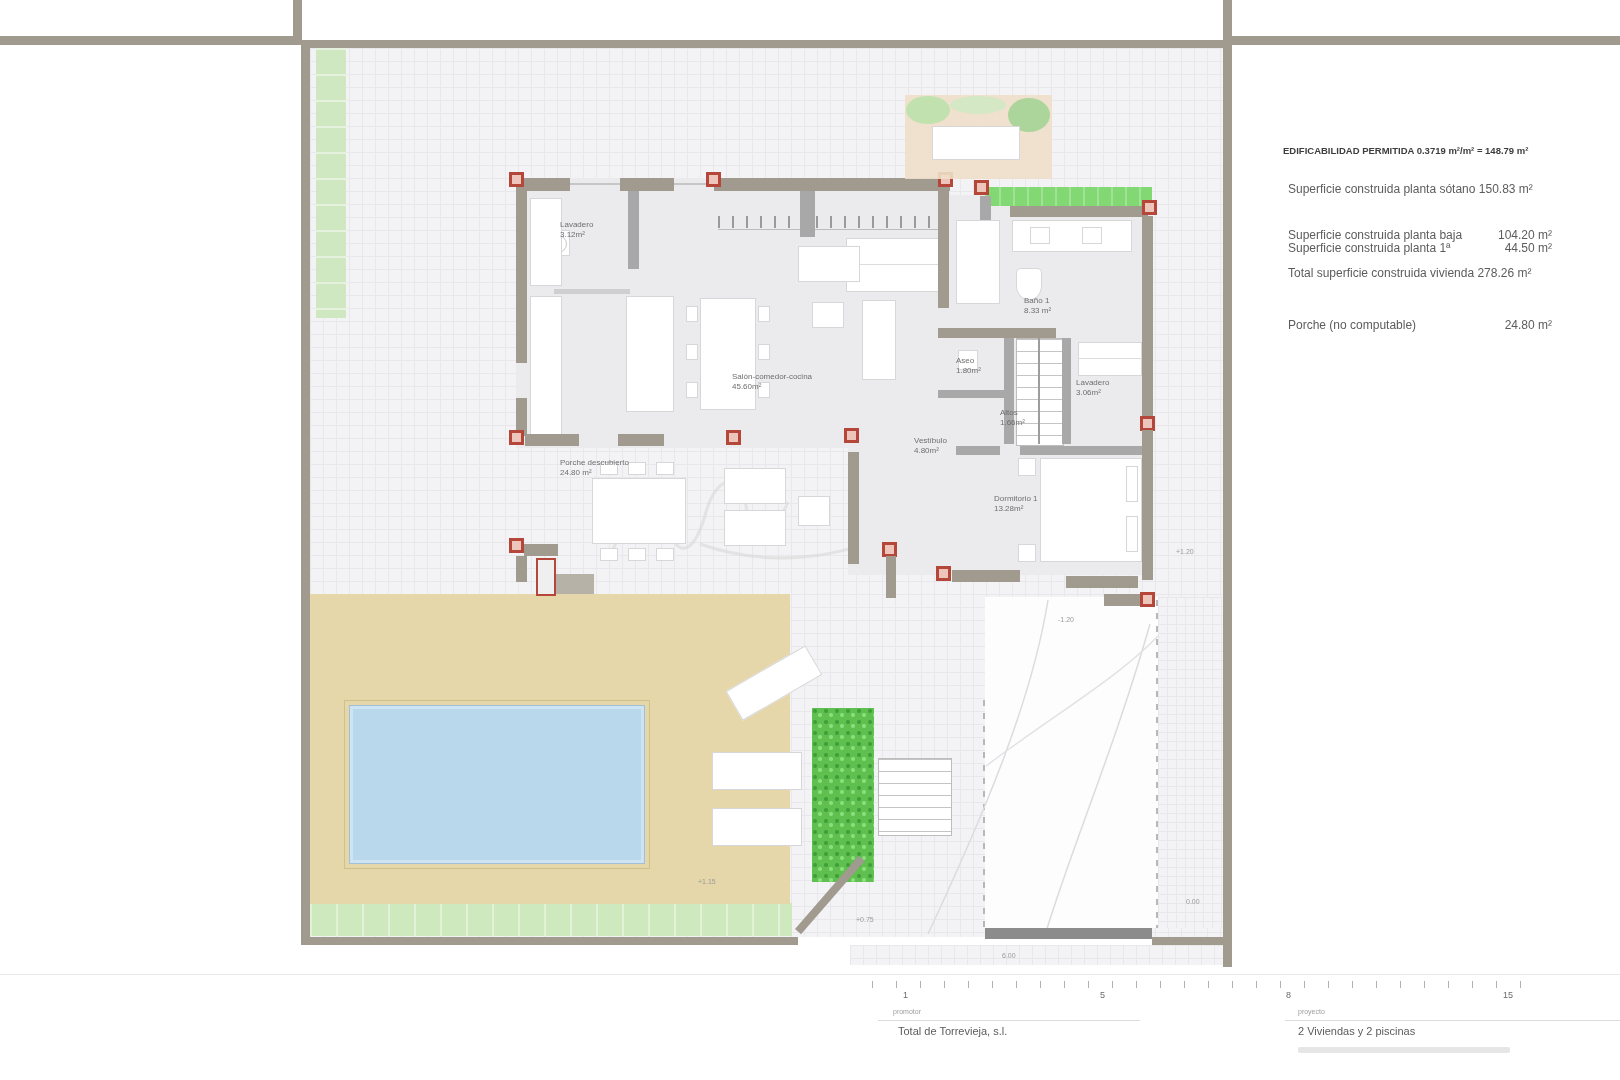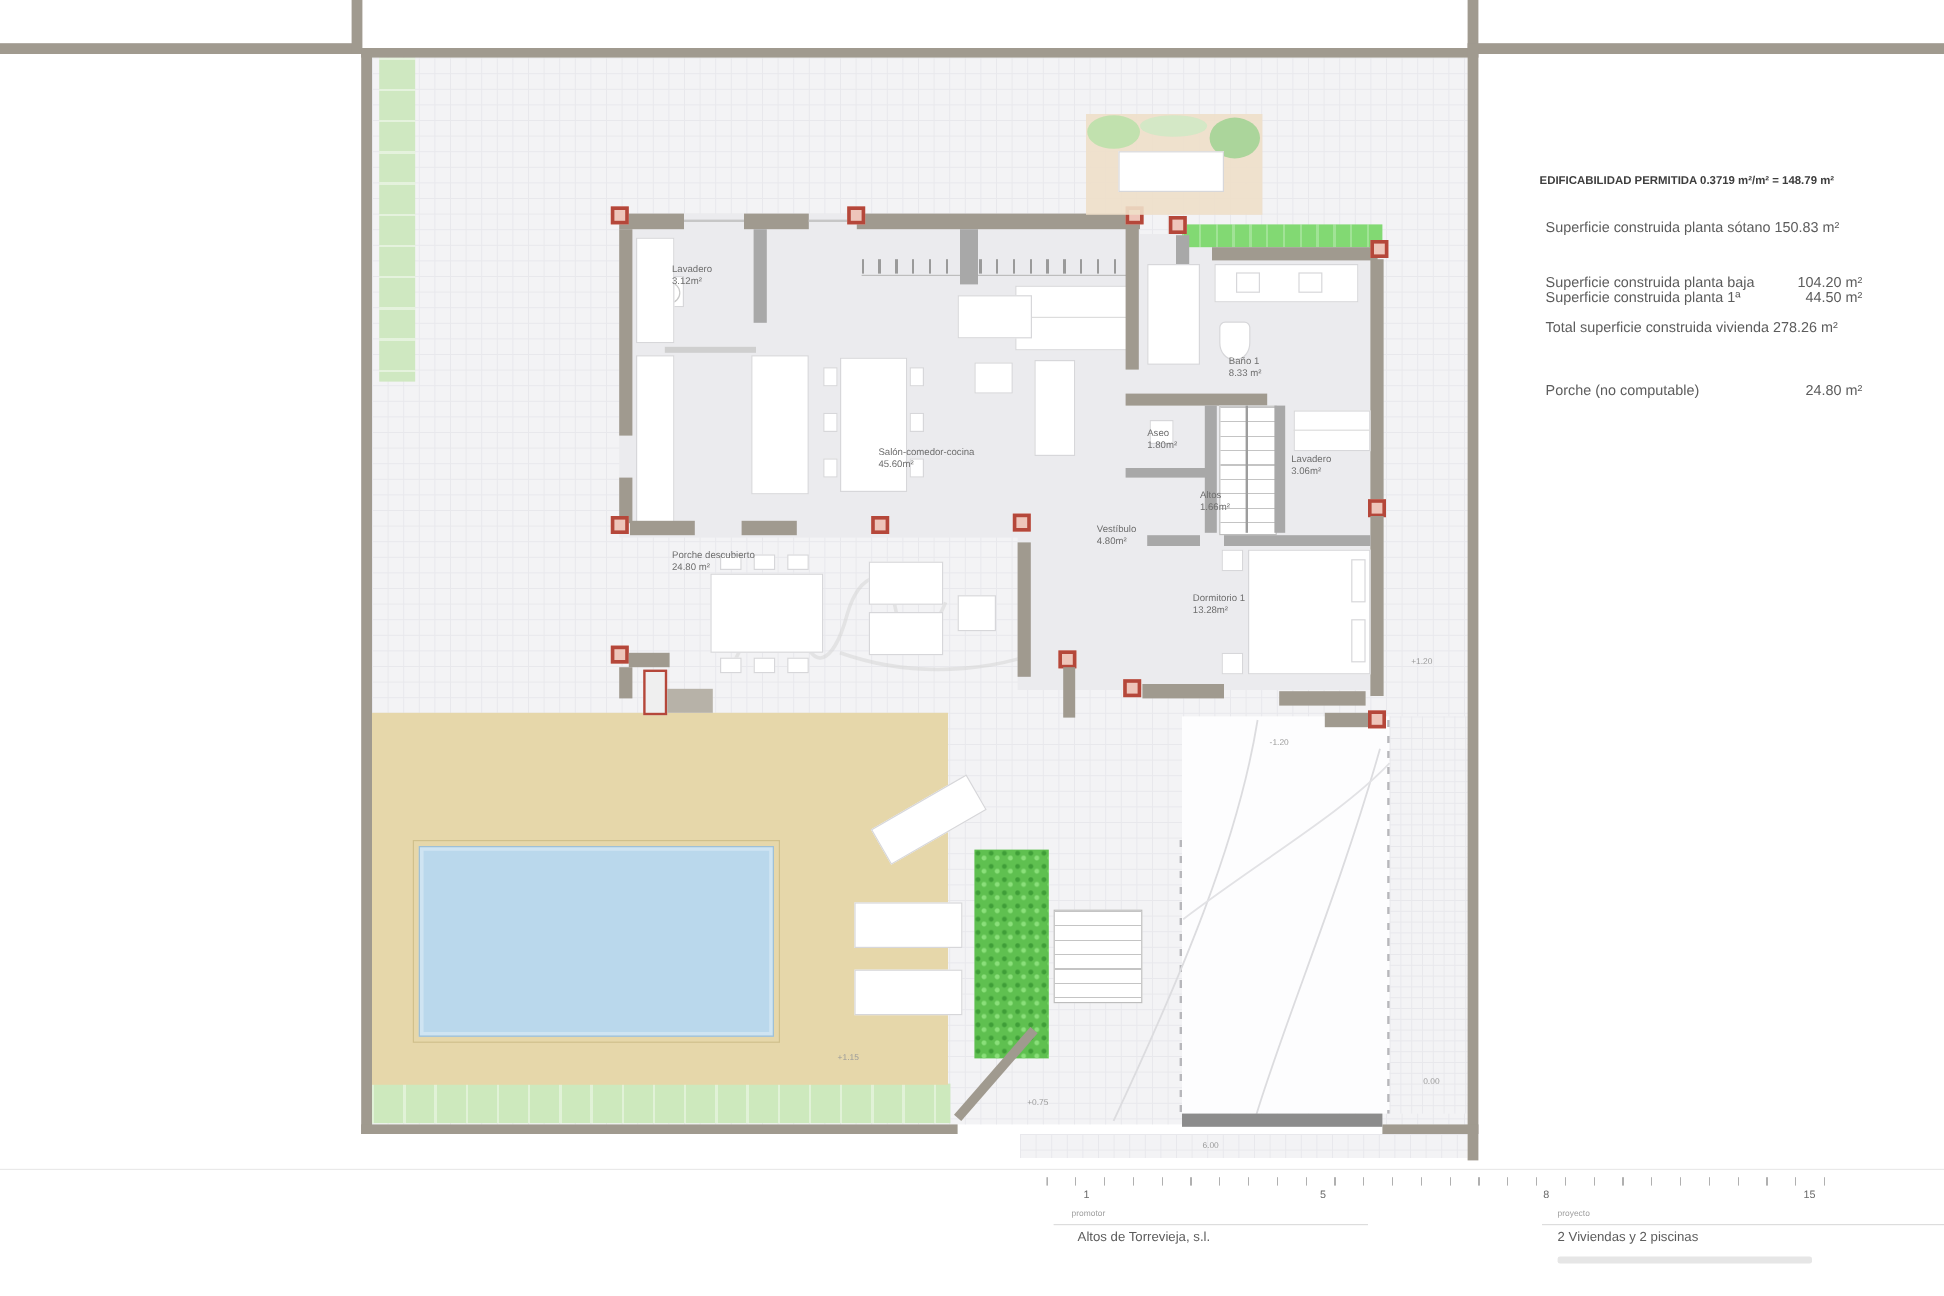--- a/index.html
+++ b/index.html
@@ -257,20 +257,20 @@
 
   <div class="abs" style="left:0;top:974px;width:1620px;height:1px;background:#e9e9e9"></div>
   <div class="abs" style="left:872px;top:981px;width:656px;height:7px;background-image:repeating-linear-gradient(90deg,#b0b0b0 0 1px,transparent 1px 24px)"></div>
   <div class="abs tick-num" style="left:903px;top:990px">1</div>
   <div class="abs tick-num" style="left:1100px;top:990px">5</div>
   <div class="abs tick-num" style="left:1286px;top:990px">8</div>
   <div class="abs tick-num" style="left:1503px;top:990px">15</div>
 
   <div class="abs foot-sm" style="left:893px;top:1008px">promotor</div>
   <div class="abs rule" style="left:878px;top:1020px;width:262px"></div>
-  <div class="abs foot-lg" style="left:898px;top:1025px">Altos de Torrevieja, s.l.</div>
+  <div class="abs foot-lg" style="left:898px;top:1025px">Total de Torrevieja, s.l.</div>
 
   <div class="abs foot-sm" style="left:1298px;top:1008px">proyecto</div>
   <div class="abs rule" style="left:1285px;top:1020px;width:335px"></div>
   <div class="abs foot-lg" style="left:1298px;top:1025px">2 Viviendas y 2 piscinas</div>
   <div class="abs" style="left:1298px;top:1047px;width:212px;height:6px;background:#e6e6e6;border-radius:2px"></div>
 
 </div>
 
 </body></html>

